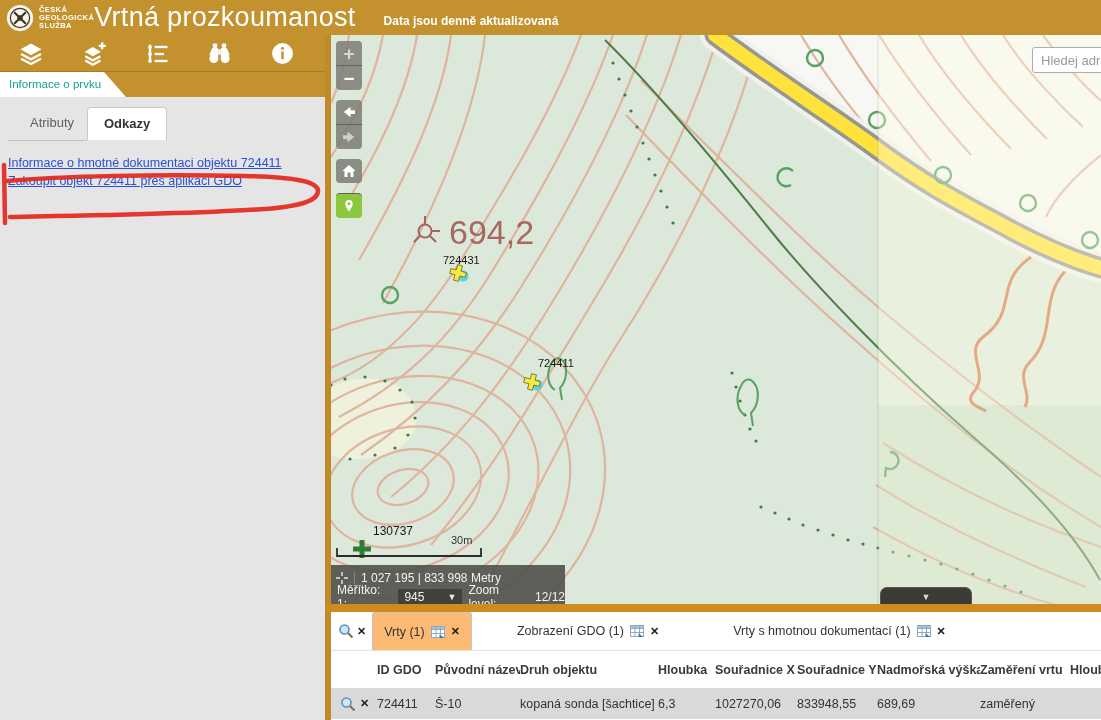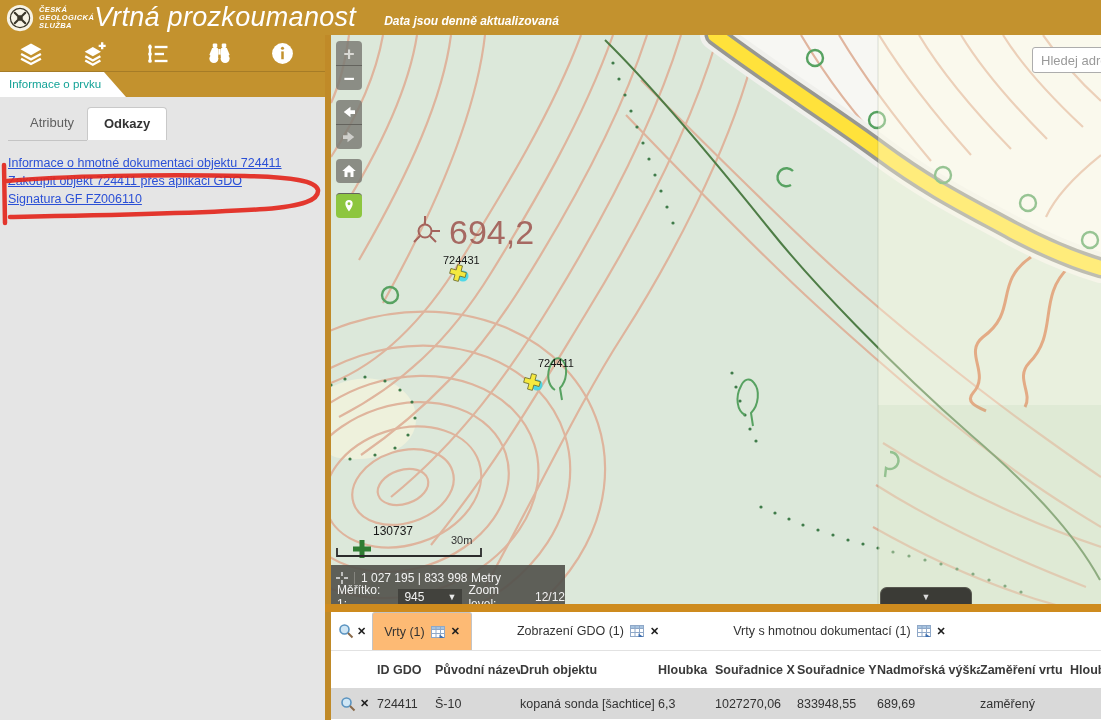--- a/index.html
+++ b/index.html
@@ -1,21 +1,21 @@
 <!DOCTYPE html>
 <html><head>
 <meta charset="utf-8">
 <style>
   html,body{margin:0;padding:0;}
   body{width:1101px;height:720px;position:relative;overflow:hidden;background:#fff;
        font-family:"Liberation Sans",sans-serif;-webkit-font-smoothing:antialiased;}
 
   
   .topbar{position:absolute;left:0;top:0;width:1101px;height:35px;background:#C3922E;
-          display:flex;align-items:center;z-index:30;font-style:italic;}
+          display:flex;align-items:center;z-index:30;}
   .logo{width:28px;height:28px;margin-left:6px;flex:0 0 auto;}
   .orgname{color:#fff;font-size:7.5px;font-weight:bold;line-height:8px;letter-spacing:.4px;
            margin-left:5px;text-transform:uppercase;}
   .apptitle{color:#fff;font-size:27px;font-weight:400;margin-left:0;letter-spacing:.3px;white-space:nowrap;}
   .subtitle{color:#fff;font-size:12px;font-weight:bold;margin-left:28px;padding-top:6px;white-space:nowrap;}
 
   
   .sidebar{position:absolute;left:0;top:35px;width:325px;height:685px;background:#e5e5e5;z-index:20;}
   .toolbar{height:37px;background:#C3922E;display:flex;align-items:center;justify-content:space-between;
            padding:0 28px 0 16px;box-shadow:inset 0 -1px rgba(0,0,0,.15);}
@@ -156,21 +156,20 @@
 
   <div class="attr-tabs">
     <div class="tabline"></div>
     <span class="tab-inactive">Atributy</span>
     <span class="tab-active">Odkazy</span>
   </div>
 
   <div class="linklist">
     <a href="#">Informace o hmotné dokumentaci objektu 724411</a>
     <a href="#">Zakoupit objekt 724411 přes aplikaci GDO</a>
-    <a href="#">Signatura GF FZ006110</a>
   </div>
 
   <svg class="redmark" viewBox="0 0 330 90">
     <g fill="none" stroke="#E3281E" stroke-width="4.5" stroke-linecap="round" opacity=".92">
       <path d="M4 12 L5 70"></path>
       <path d="M7 28 C 60 23, 160 21, 245 23 C 292 24, 316 28, 318 37 C 319 47, 303 53, 265 56 C 195 61, 70 63, 10 64"></path>
     </g>
   </svg>
 </div>
 

